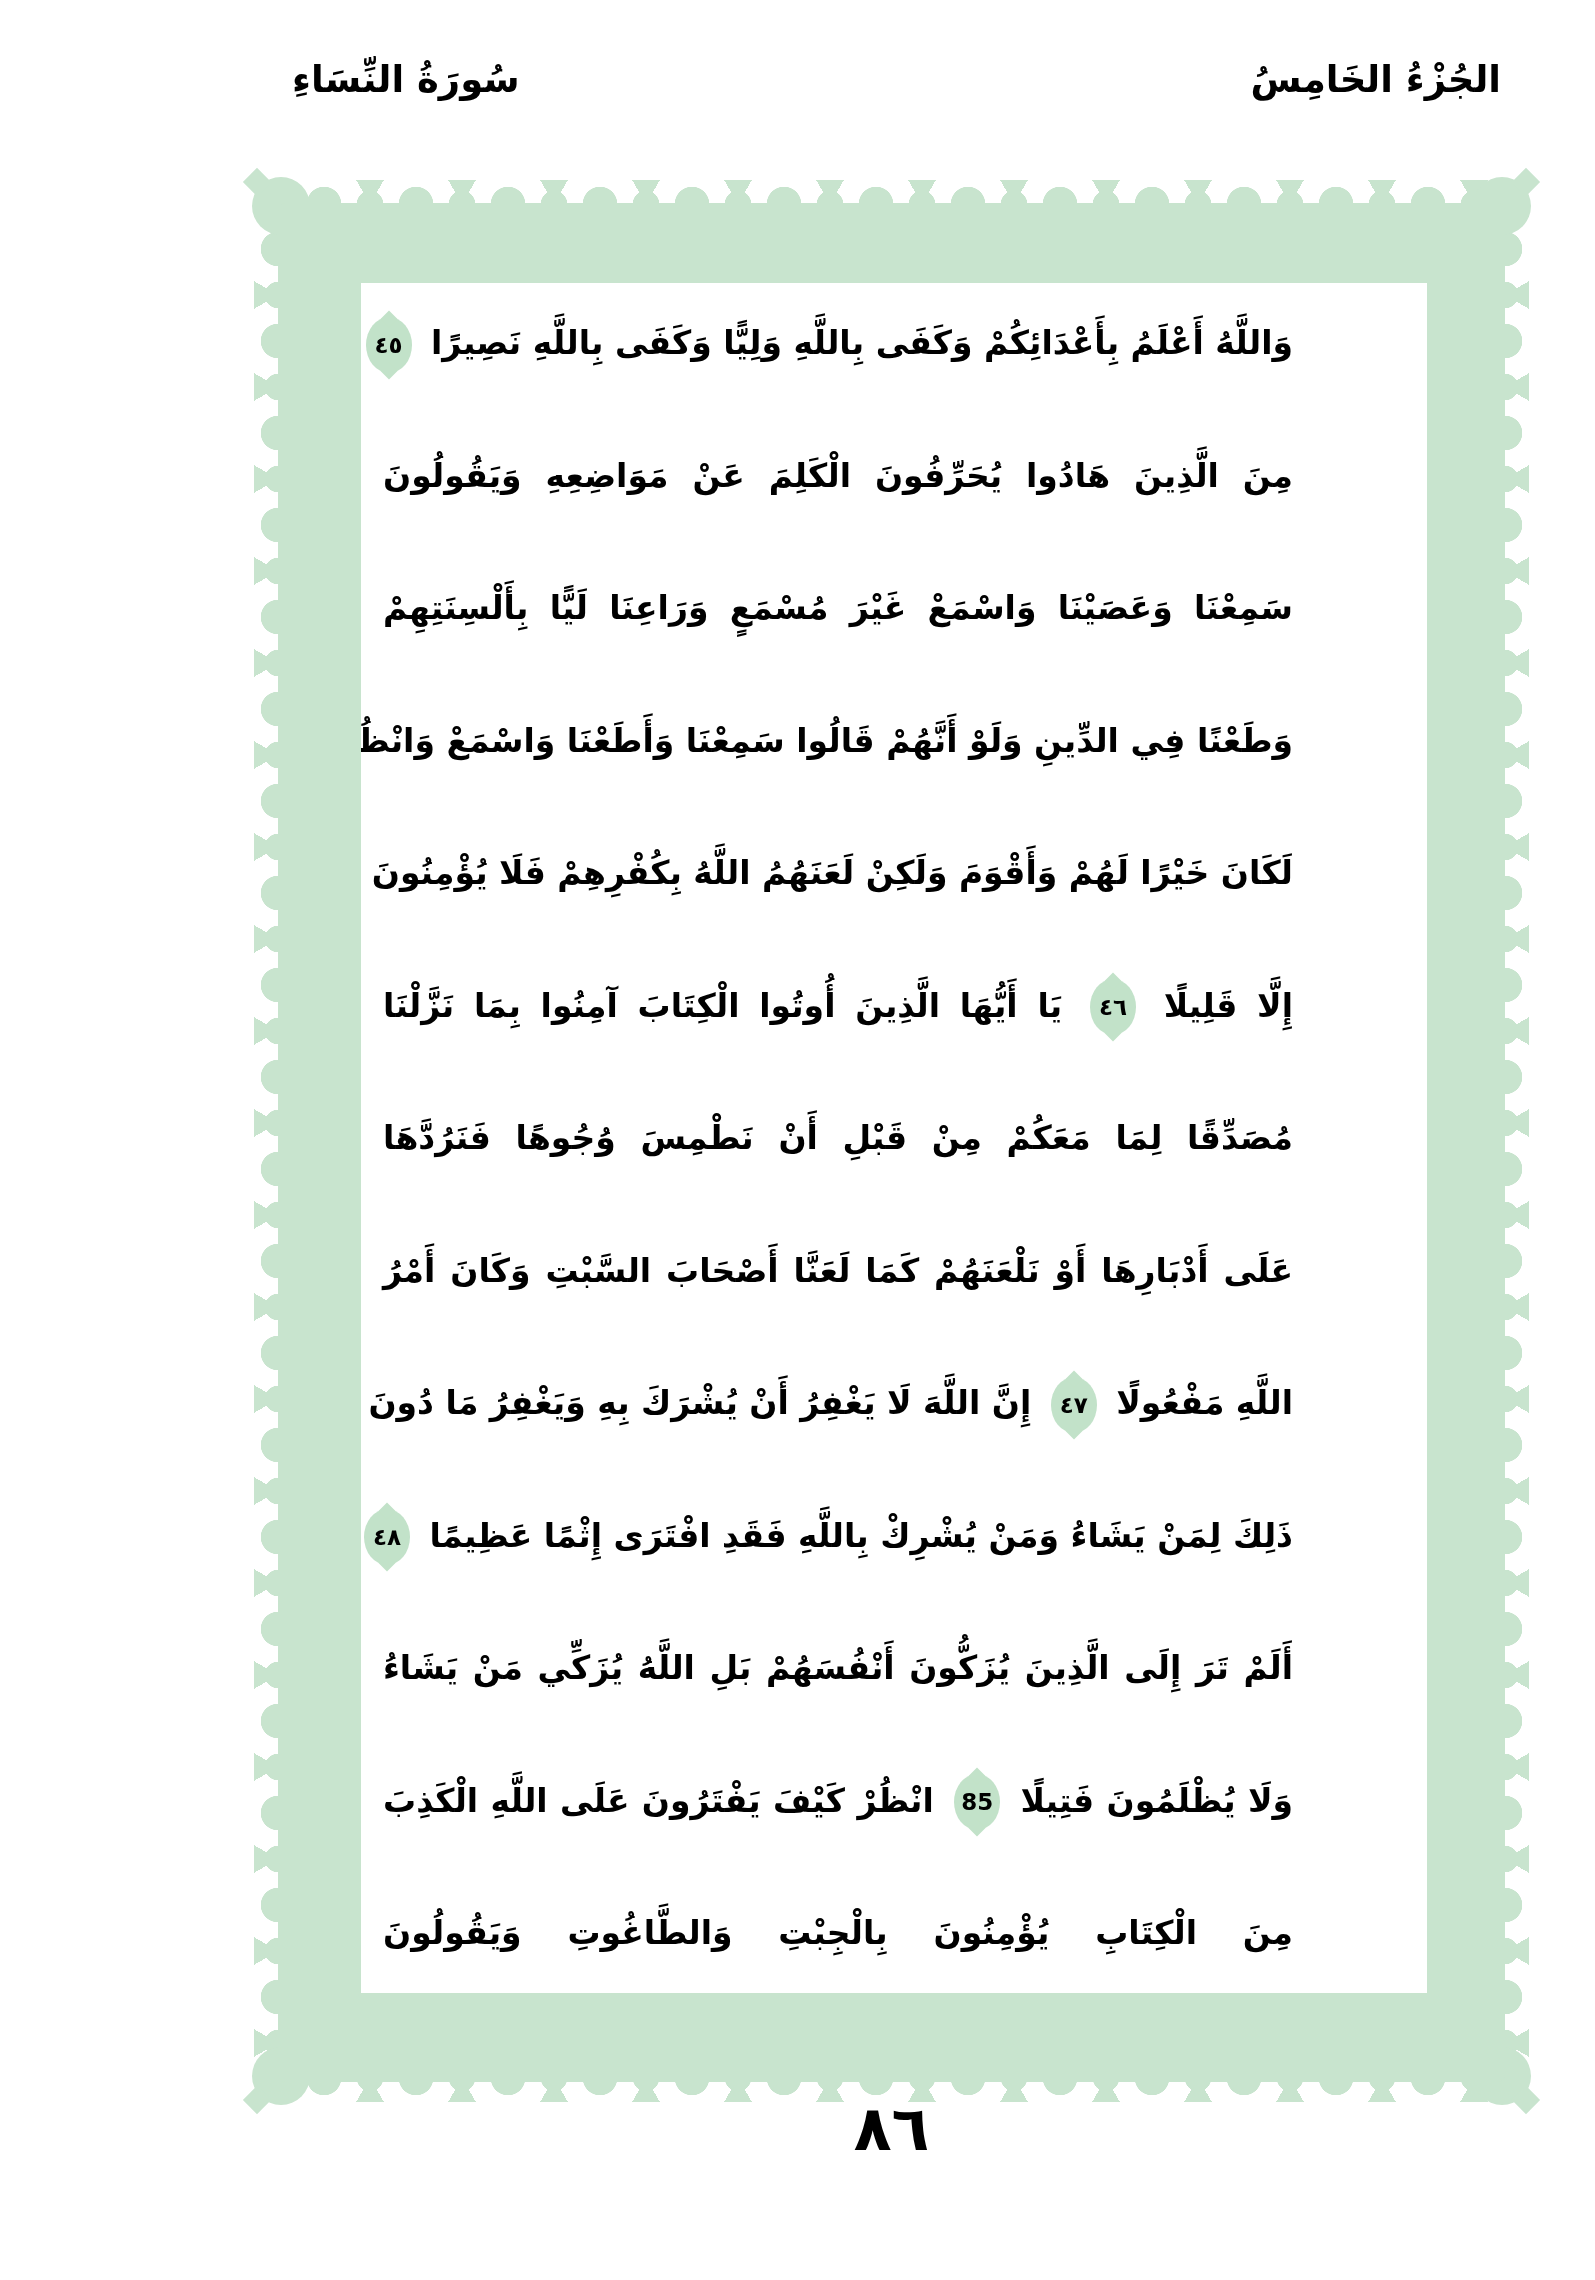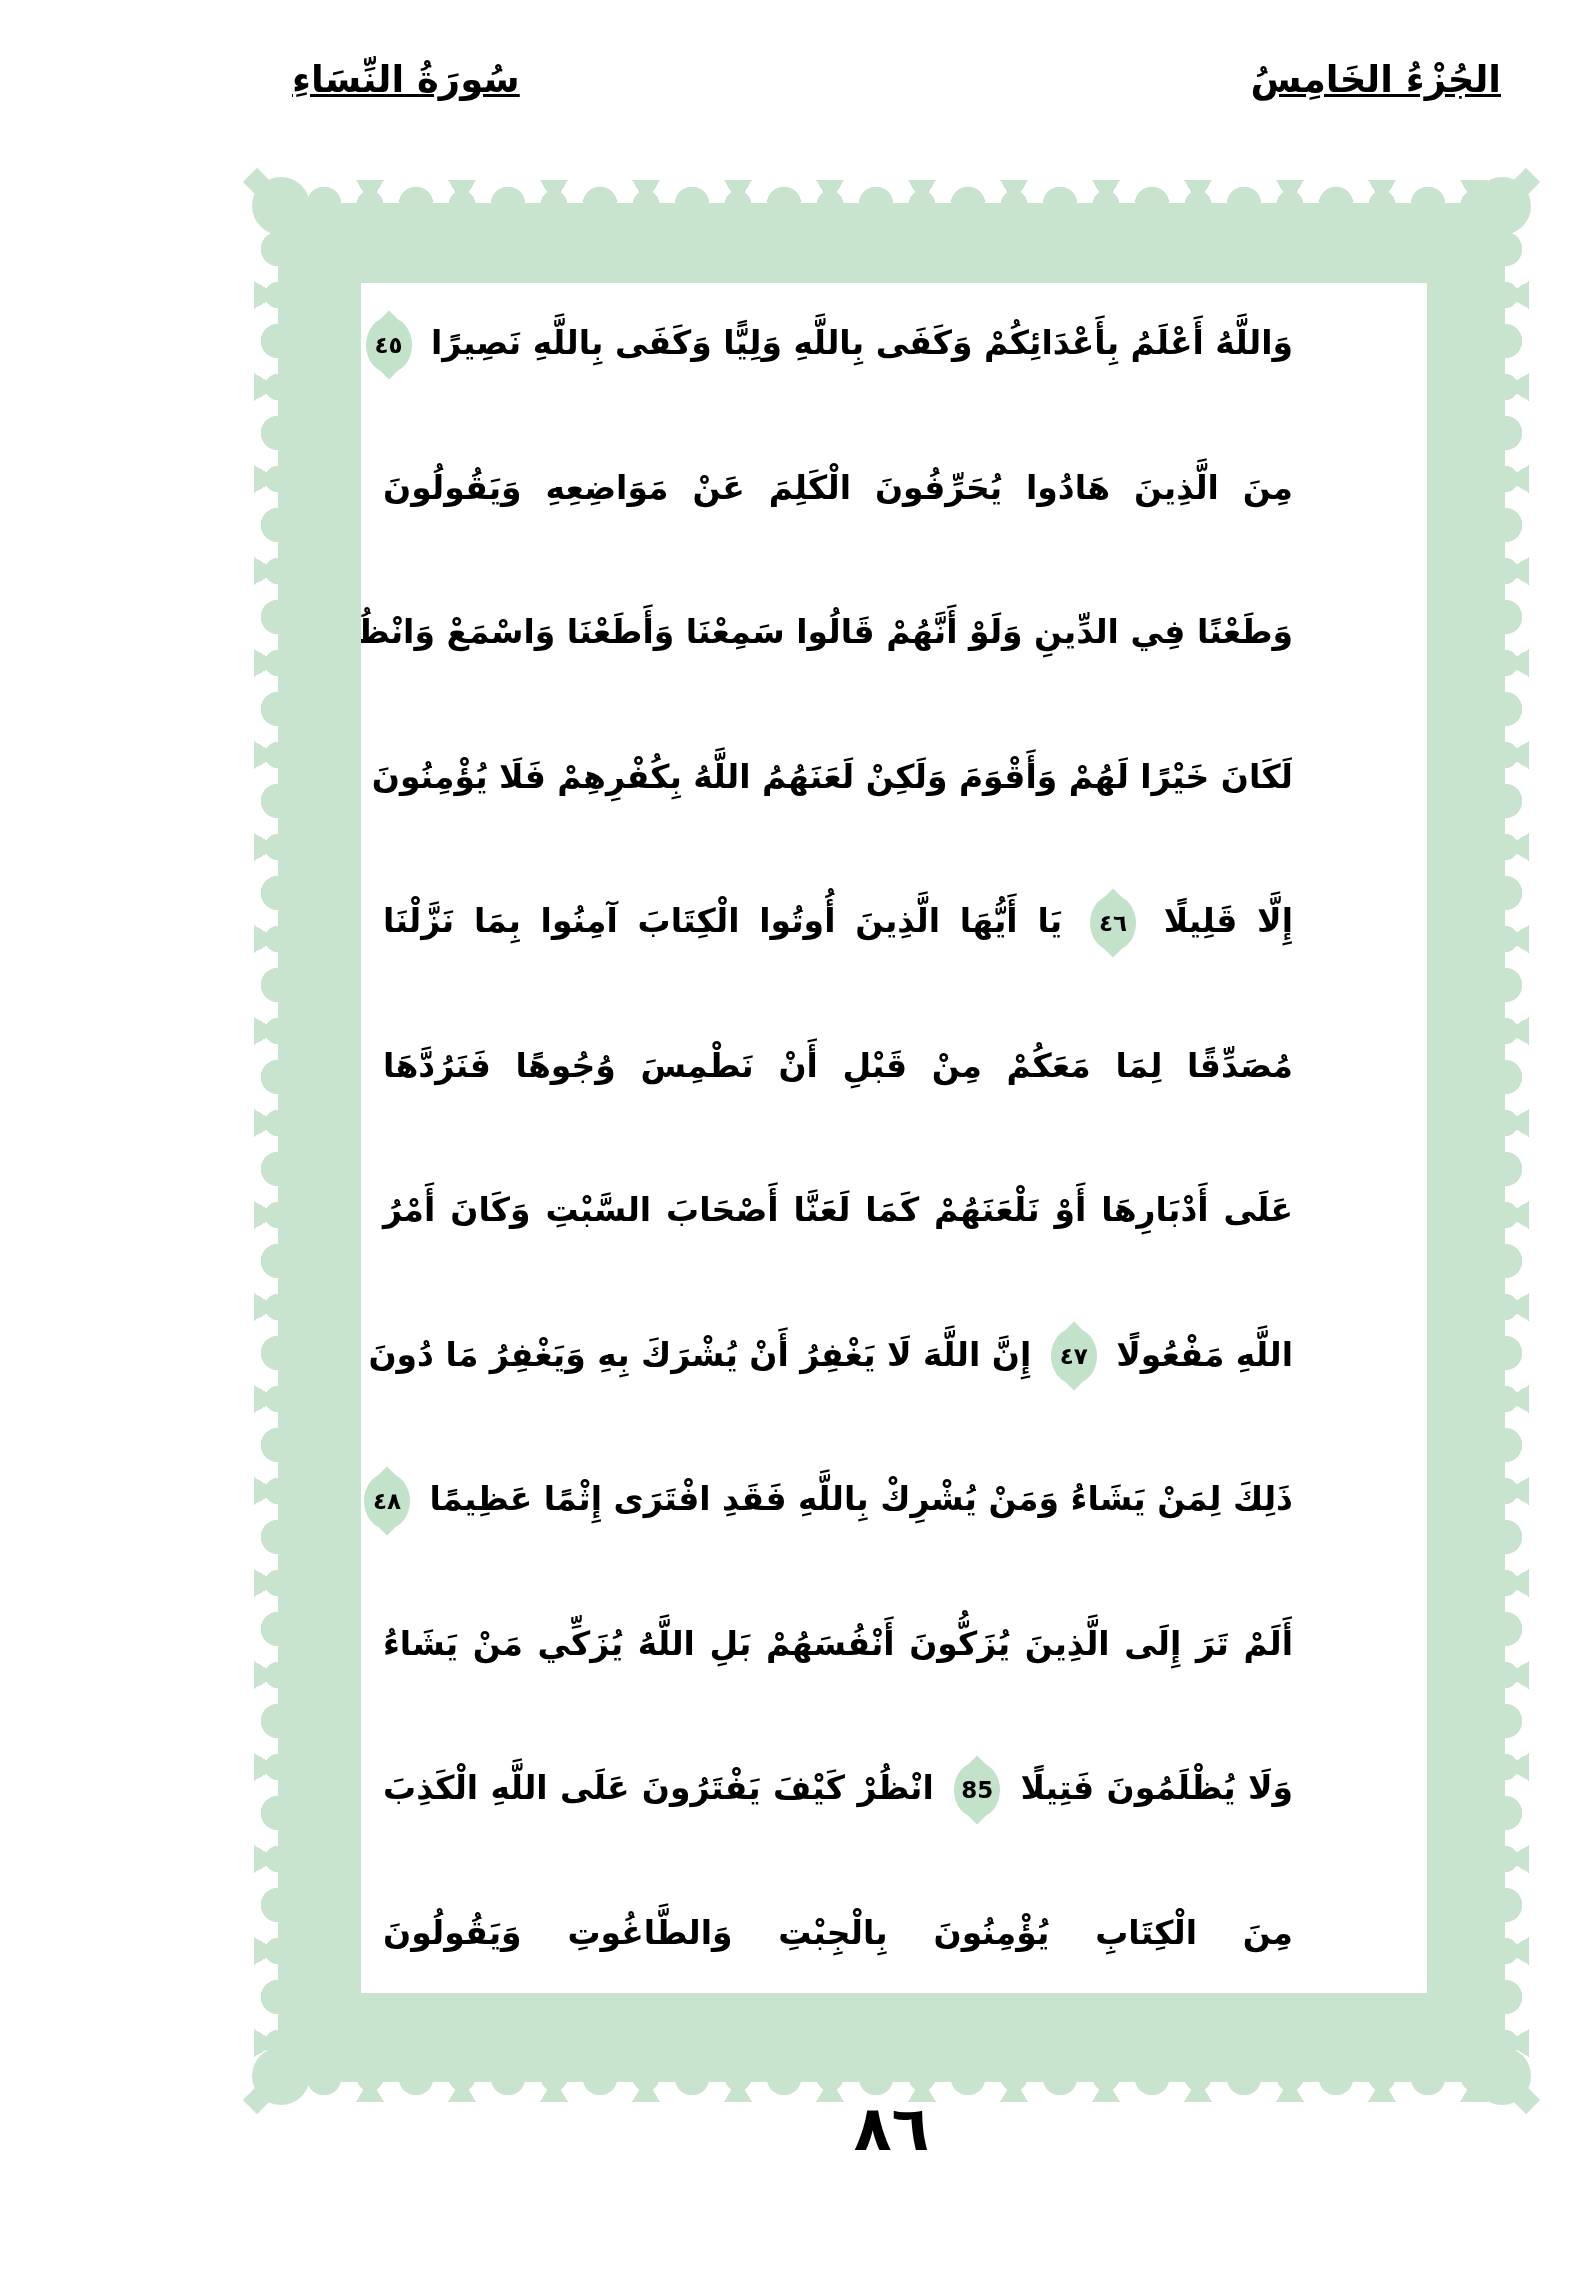--- a/index.html
+++ b/index.html
@@ -10,21 +10,21 @@
   html,body{margin:0;padding:0;background:#ffffff;}
   body{width:1595px;height:2280px;font-family:"DejaVu Sans",sans-serif;color:var(--ink);}
   .page{position:relative;width:1595px;height:2280px;background:#fff;overflow:hidden;}
 
   
   .header-row{
     position:absolute;left:278px;top:58px;width:1227px;height:90px;
     display:flex;justify-content:space-between;align-items:flex-start;
     direction:rtl;font-size:37px;font-weight:700;
   }
-  .hdr{white-space:nowrap;line-height:1.2;text-decoration:underline;}
+  .hdr{white-space:nowrap;line-height:1.2;}
   .hdr-left{padding-left:14px;}
   .hdr-right{padding-right:4px;}
 
   
   .band{position:absolute;left:278px;top:203px;width:1227px;height:1879px;background:var(--g);border-radius:8px;}
   .band-inner{position:absolute;left:361px;top:283px;width:1066px;height:1710px;background:#ffffff;}
   .scallop{position:absolute;pointer-events:none;}
   .sc-top{
     left:278px;width:1227px;top:180px;height:24px;background-repeat:repeat-x;
     background-image:
@@ -117,20 +117,21 @@
   <div class="corner c-tl"></div>
   <div class="corner c-tr"></div>
   <div class="corner c-bl"></div>
   <div class="corner c-br"></div>
   <div class="band"></div>
   <div class="band-inner"></div>
 
   <div class="text-area">
       <div class="line"><span>وَاللَّهُ أَعْلَمُ بِأَعْدَائِكُمْ وَكَفَى بِاللَّهِ وَلِيًّا وَكَفَى بِاللَّهِ نَصِيرًا</span> <span class="verse-marker">٤٥</span> </div>
       <div class="line"><span>مِنَ الَّذِينَ هَادُوا يُحَرِّفُونَ الْكَلِمَ عَنْ مَوَاضِعِهِ وَيَقُولُونَ</span> </div>
+      <div class="line"><span>سَمِعْنَا وَعَصَيْنَا وَاسْمَعْ غَيْرَ مُسْمَعٍ وَرَاعِنَا لَيًّا بِأَلْسِنَتِهِمْ</span> </div>
       <div class="line"><span>وَطَعْنًا فِي الدِّينِ وَلَوْ أَنَّهُمْ قَالُوا سَمِعْنَا وَأَطَعْنَا وَاسْمَعْ وَانْظُرْنَا</span> </div>
       <div class="line"><span>لَكَانَ خَيْرًا لَهُمْ وَأَقْوَمَ وَلَكِنْ لَعَنَهُمُ اللَّهُ بِكُفْرِهِمْ فَلَا يُؤْمِنُونَ</span> </div>
       <div class="line"><span>إِلَّا قَلِيلًا</span> <span class="verse-marker">٤٦</span> <span>يَا أَيُّهَا الَّذِينَ أُوتُوا الْكِتَابَ آمِنُوا بِمَا نَزَّلْنَا</span> </div>
       <div class="line"><span>مُصَدِّقًا لِمَا مَعَكُمْ مِنْ قَبْلِ أَنْ نَطْمِسَ وُجُوهًا فَنَرُدَّهَا</span> </div>
       <div class="line"><span>عَلَى أَدْبَارِهَا أَوْ نَلْعَنَهُمْ كَمَا لَعَنَّا أَصْحَابَ السَّبْتِ وَكَانَ أَمْرُ</span> </div>
       <div class="line"><span>اللَّهِ مَفْعُولًا</span> <span class="verse-marker">٤٧</span> <span>إِنَّ اللَّهَ لَا يَغْفِرُ أَنْ يُشْرَكَ بِهِ وَيَغْفِرُ مَا دُونَ</span> </div>
       <div class="line"><span>ذَلِكَ لِمَنْ يَشَاءُ وَمَنْ يُشْرِكْ بِاللَّهِ فَقَدِ افْتَرَى إِثْمًا عَظِيمًا</span> <span class="verse-marker">٤٨</span> </div>
       <div class="line"><span>أَلَمْ تَرَ إِلَى الَّذِينَ يُزَكُّونَ أَنْفُسَهُمْ بَلِ اللَّهُ يُزَكِّي مَنْ يَشَاءُ</span> </div>
       <div class="line"><span>وَلَا يُظْلَمُونَ فَتِيلًا</span> <span class="verse-marker">85</span> <span>انْظُرْ كَيْفَ يَفْتَرُونَ عَلَى اللَّهِ الْكَذِبَ</span> </div>
       <div class="line"><span>مِنَ الْكِتَابِ يُؤْمِنُونَ بِالْجِبْتِ وَالطَّاغُوتِ وَيَقُولُونَ</span> </div>

